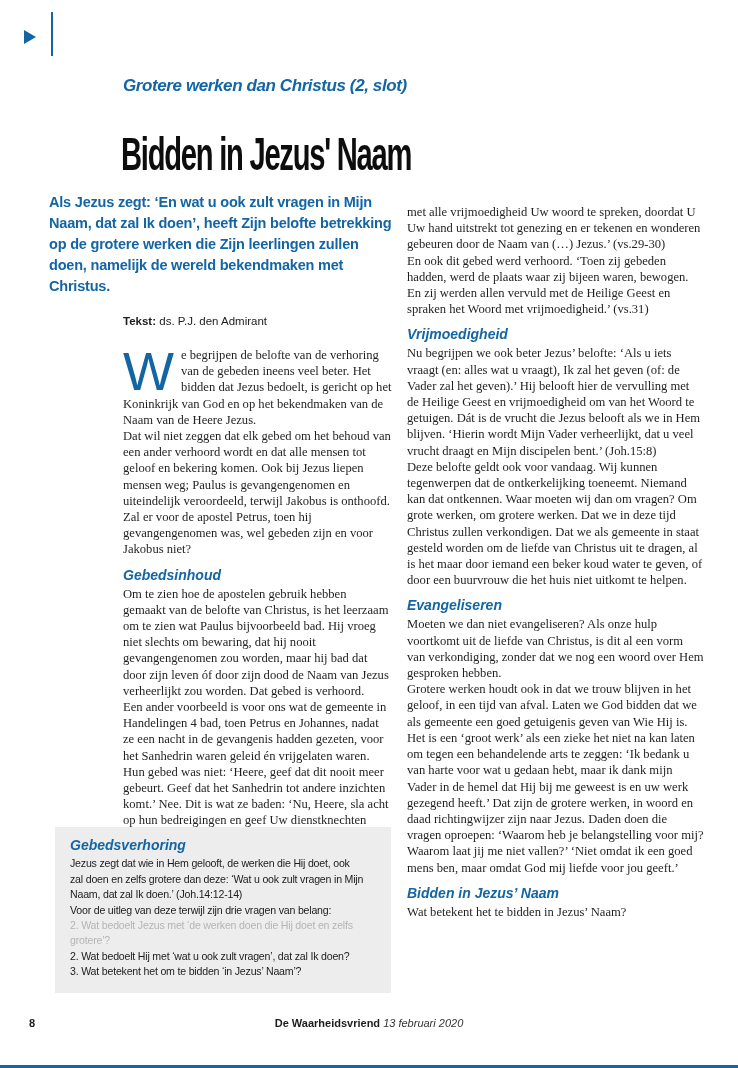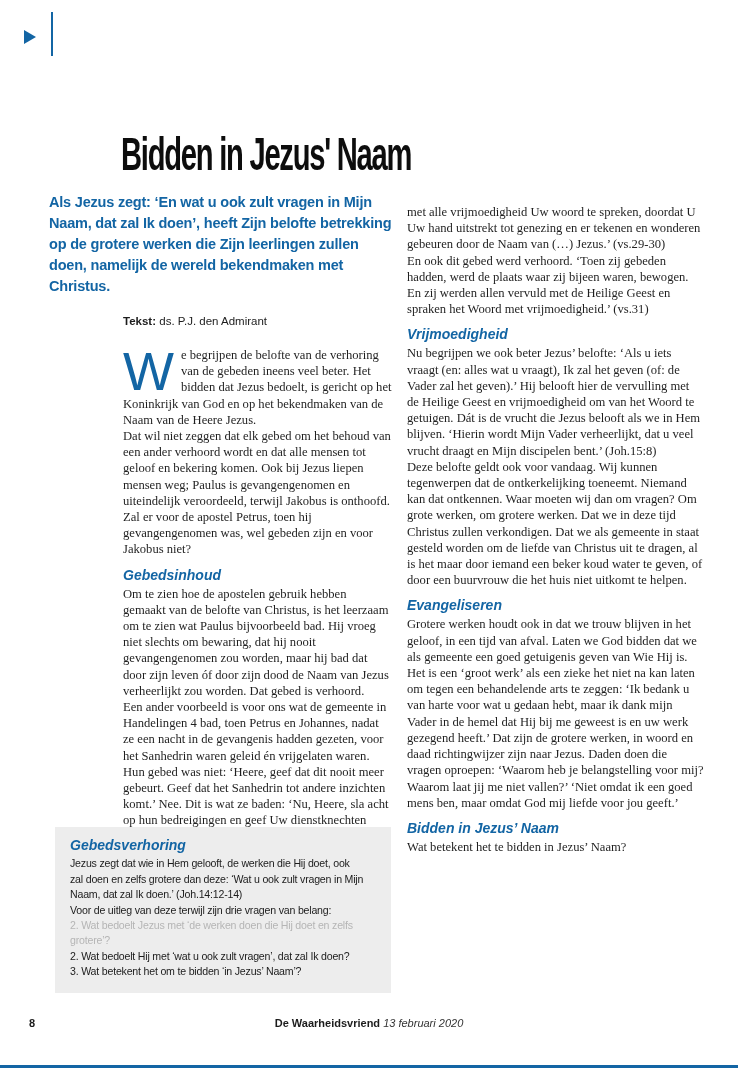--- a/index.html
+++ b/index.html
@@ -105,20 +105,21 @@
   .footer-center .date { font-style: italic; font-weight: normal; color: #333; }
 </style>
 </head>
 <body>
 
 <div class="page">
 
   <div class="tri"></div>
   <div class="vline"></div>
 
+  <div class="kicker">Grotere werken dan Christus (2, slot)</div>
   <div class="title">Bidden in Jezus' Naam</div>
 
   <div class="intro">Als Jezus zegt: ‘En wat u ook zult vragen in Mijn Naam, dat zal Ik doen’, heeft Zijn belofte betrekking op de grotere werken die Zijn leerlingen zullen doen, namelijk de wereld bekendmaken met Christus.</div>
 
   <div class="byline">
     <b>Tekst:</b>
     <span>ds. P.J. den Admirant</span>
   </div>
 
   <div class="col left-col">
@@ -138,20 +139,21 @@
     <p>3. Wat betekent het om te bidden ‘in Jezus’ Naam’?</p>
   </div>
 
   <div class="col right-col">
     <p>met alle vrijmoedigheid Uw woord te spreken, doordat U Uw hand uitstrekt tot genezing en er tekenen en wonderen gebeuren door de Naam van (…) Jezus.’ (vs.29-30)</p>
     <p>En ook dit gebed werd verhoord. ‘Toen zij gebeden hadden, werd de plaats waar zij bijeen waren, bewogen. En zij werden allen vervuld met de Heilige Geest en spraken het Woord met vrijmoedigheid.’ (vs.31)</p>
     <div class="section-h">Vrijmoedigheid</div>
     <p>Nu begrijpen we ook beter Jezus’ belofte: ‘Als u iets vraagt (en: alles wat u vraagt), Ik zal het geven (of: de Vader zal het geven).’ Hij belooft hier de vervulling met de Heilige Geest en vrijmoedigheid om van het Woord te getuigen. Dát is de vrucht die Jezus belooft als we in Hem blijven. ‘Hierin wordt Mijn Vader verheerlijkt, dat u veel vrucht draagt en Mijn discipelen bent.’ (Joh.15:8)</p>
     <p>Deze belofte geldt ook voor vandaag. Wij kunnen tegenwerpen dat de ontkerkelijking toeneemt. Niemand kan dat ontkennen. Waar moeten wij dan om vragen? Om grote werken, om grotere werken. Dat we in deze tijd Christus zullen verkondigen. Dat we als gemeente in staat gesteld worden om de liefde van Christus uit te dragen, al is het maar door iemand een beker koud water te geven, of door een buurvrouw die het huis niet uitkomt te helpen.</p>
     <div class="section-h">Evangeliseren</div>
+    <p>Moeten we dan niet evangeliseren? Als onze hulp voortkomt uit de liefde van Christus, is dit al een vorm van verkondiging, zonder dat we nog een woord over Hem gesproken hebben.</p>
     <p>Grotere werken houdt ook in dat we trouw blijven in het geloof, in een tijd van afval. Laten we God bidden dat we als gemeente een goed getuigenis geven van Wie Hij is. Het is een ‘groot werk’ als een zieke het niet na kan laten om tegen een behandelende arts te zeggen: ‘Ik bedank u van harte voor wat u gedaan hebt, maar ik dank mijn Vader in de hemel dat Hij bij me geweest is en uw werk gezegend heeft.’ Dat zijn de grotere werken, in woord en daad richtingwijzer zijn naar Jezus. Daden doen die vragen oproepen: ‘Waarom heb je belangstelling voor mij? Waarom laat jij me niet vallen?’ ‘Niet omdat ik een goed mens ben, maar omdat God mij liefde voor jou geeft.’</p>
     <div class="section-h">Bidden in Jezus’ Naam</div>
     <p>Wat betekent het te bidden in Jezus’ Naam?</p>
   </div>
 
   <div class="footer-page-num">8</div>
   <div class="footer-center">
     <span class="pub">De Waarheidsvriend</span>
     <span class="date">13 februari 2020</span>
   </div>

